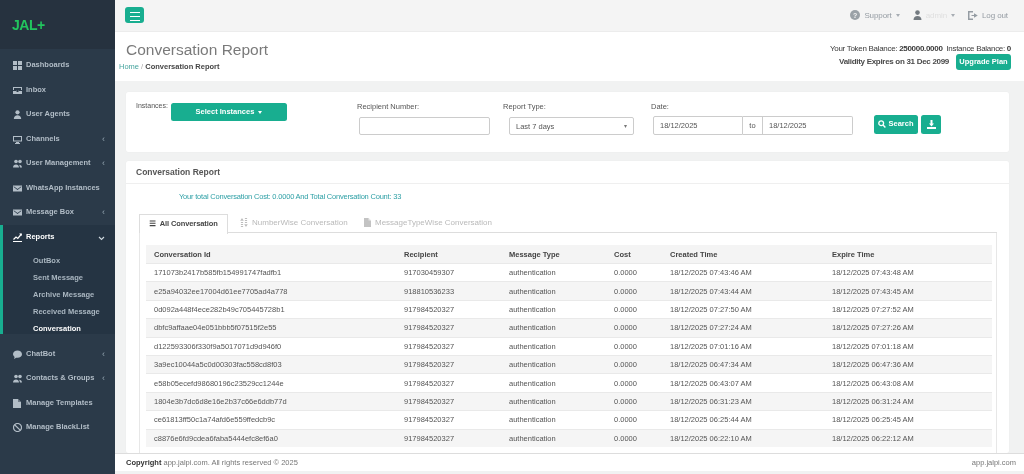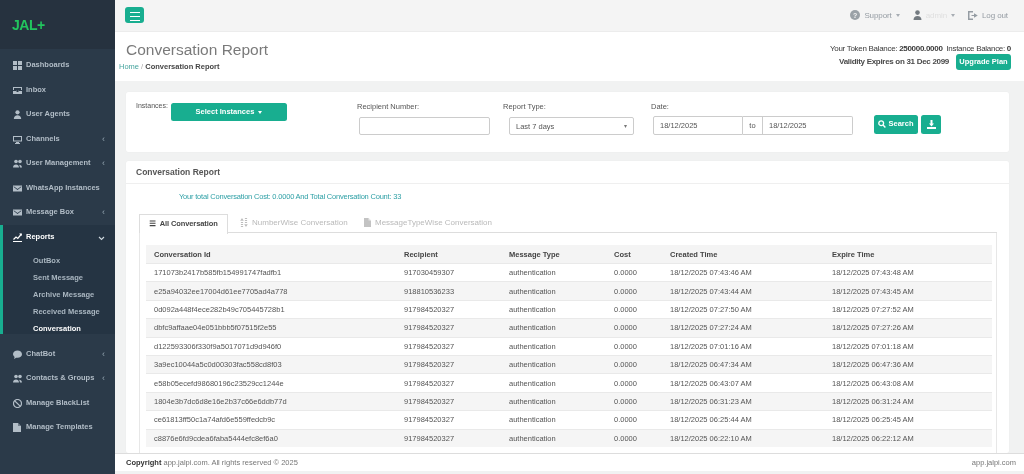--- a/index.html
+++ b/index.html
@@ -149,32 +149,32 @@
     <div class="mi">
         <svg class="ic" width="10" height="9" viewBox="0 0 10 9">
           <circle cx="3" cy="2.5" r="1.8" fill="#b2bdc7"></circle>
           <circle cx="7" cy="2.5" r="1.8" fill="#b2bdc7"></circle>
           <path fill="#b2bdc7" d="M0 8.5c0-1.8 1.3-3 3-3s3 1.2 3 3zM6.2 5.7c1.5.1 2.8 1.3 2.8 2.8H7z"></path>
         </svg>
         <span class="tx">Contacts &amp; Groups</span>
         <span class="ch">‹</span>
       </div>
     <div class="mi">
-        <svg class="ic" width="9" height="9" viewBox="0 0 9 9">
-          <circle cx="4.5" cy="4.5" r="4" fill="none" stroke="#b2bdc7" stroke-width="1.2"></circle>
-          <path stroke="#b2bdc7" stroke-width="1.2" d="M1.6 1.8 7.4 7.4"></path>
-        </svg>
-        <span class="tx">Manage BlackList</span>
-      </div>
-    <div class="mi">
         <svg class="ic" width="8" height="9" viewBox="0 0 8 9">
           <path fill="#b2bdc7" d="M0 0h5l3 3v6H0z"></path>
           <path fill="#2b3a49" d="M5 0v3h3z" opacity=".5"></path>
         </svg>
         <span class="tx">Manage Templates</span>
+      </div>
+    <div class="mi">
+        <svg class="ic" width="9" height="9" viewBox="0 0 9 9">
+          <circle cx="4.5" cy="4.5" r="4" fill="none" stroke="#b2bdc7" stroke-width="1.2"></circle>
+          <path stroke="#b2bdc7" stroke-width="1.2" d="M1.6 1.8 7.4 7.4"></path>
+        </svg>
+        <span class="tx">Manage BlackList</span>
       </div>
   </div>
 </div>
 
 <div id="topbar">
   <div id="hamb">
       <i></i>
       <i></i>
       <i></i>
     </div>

